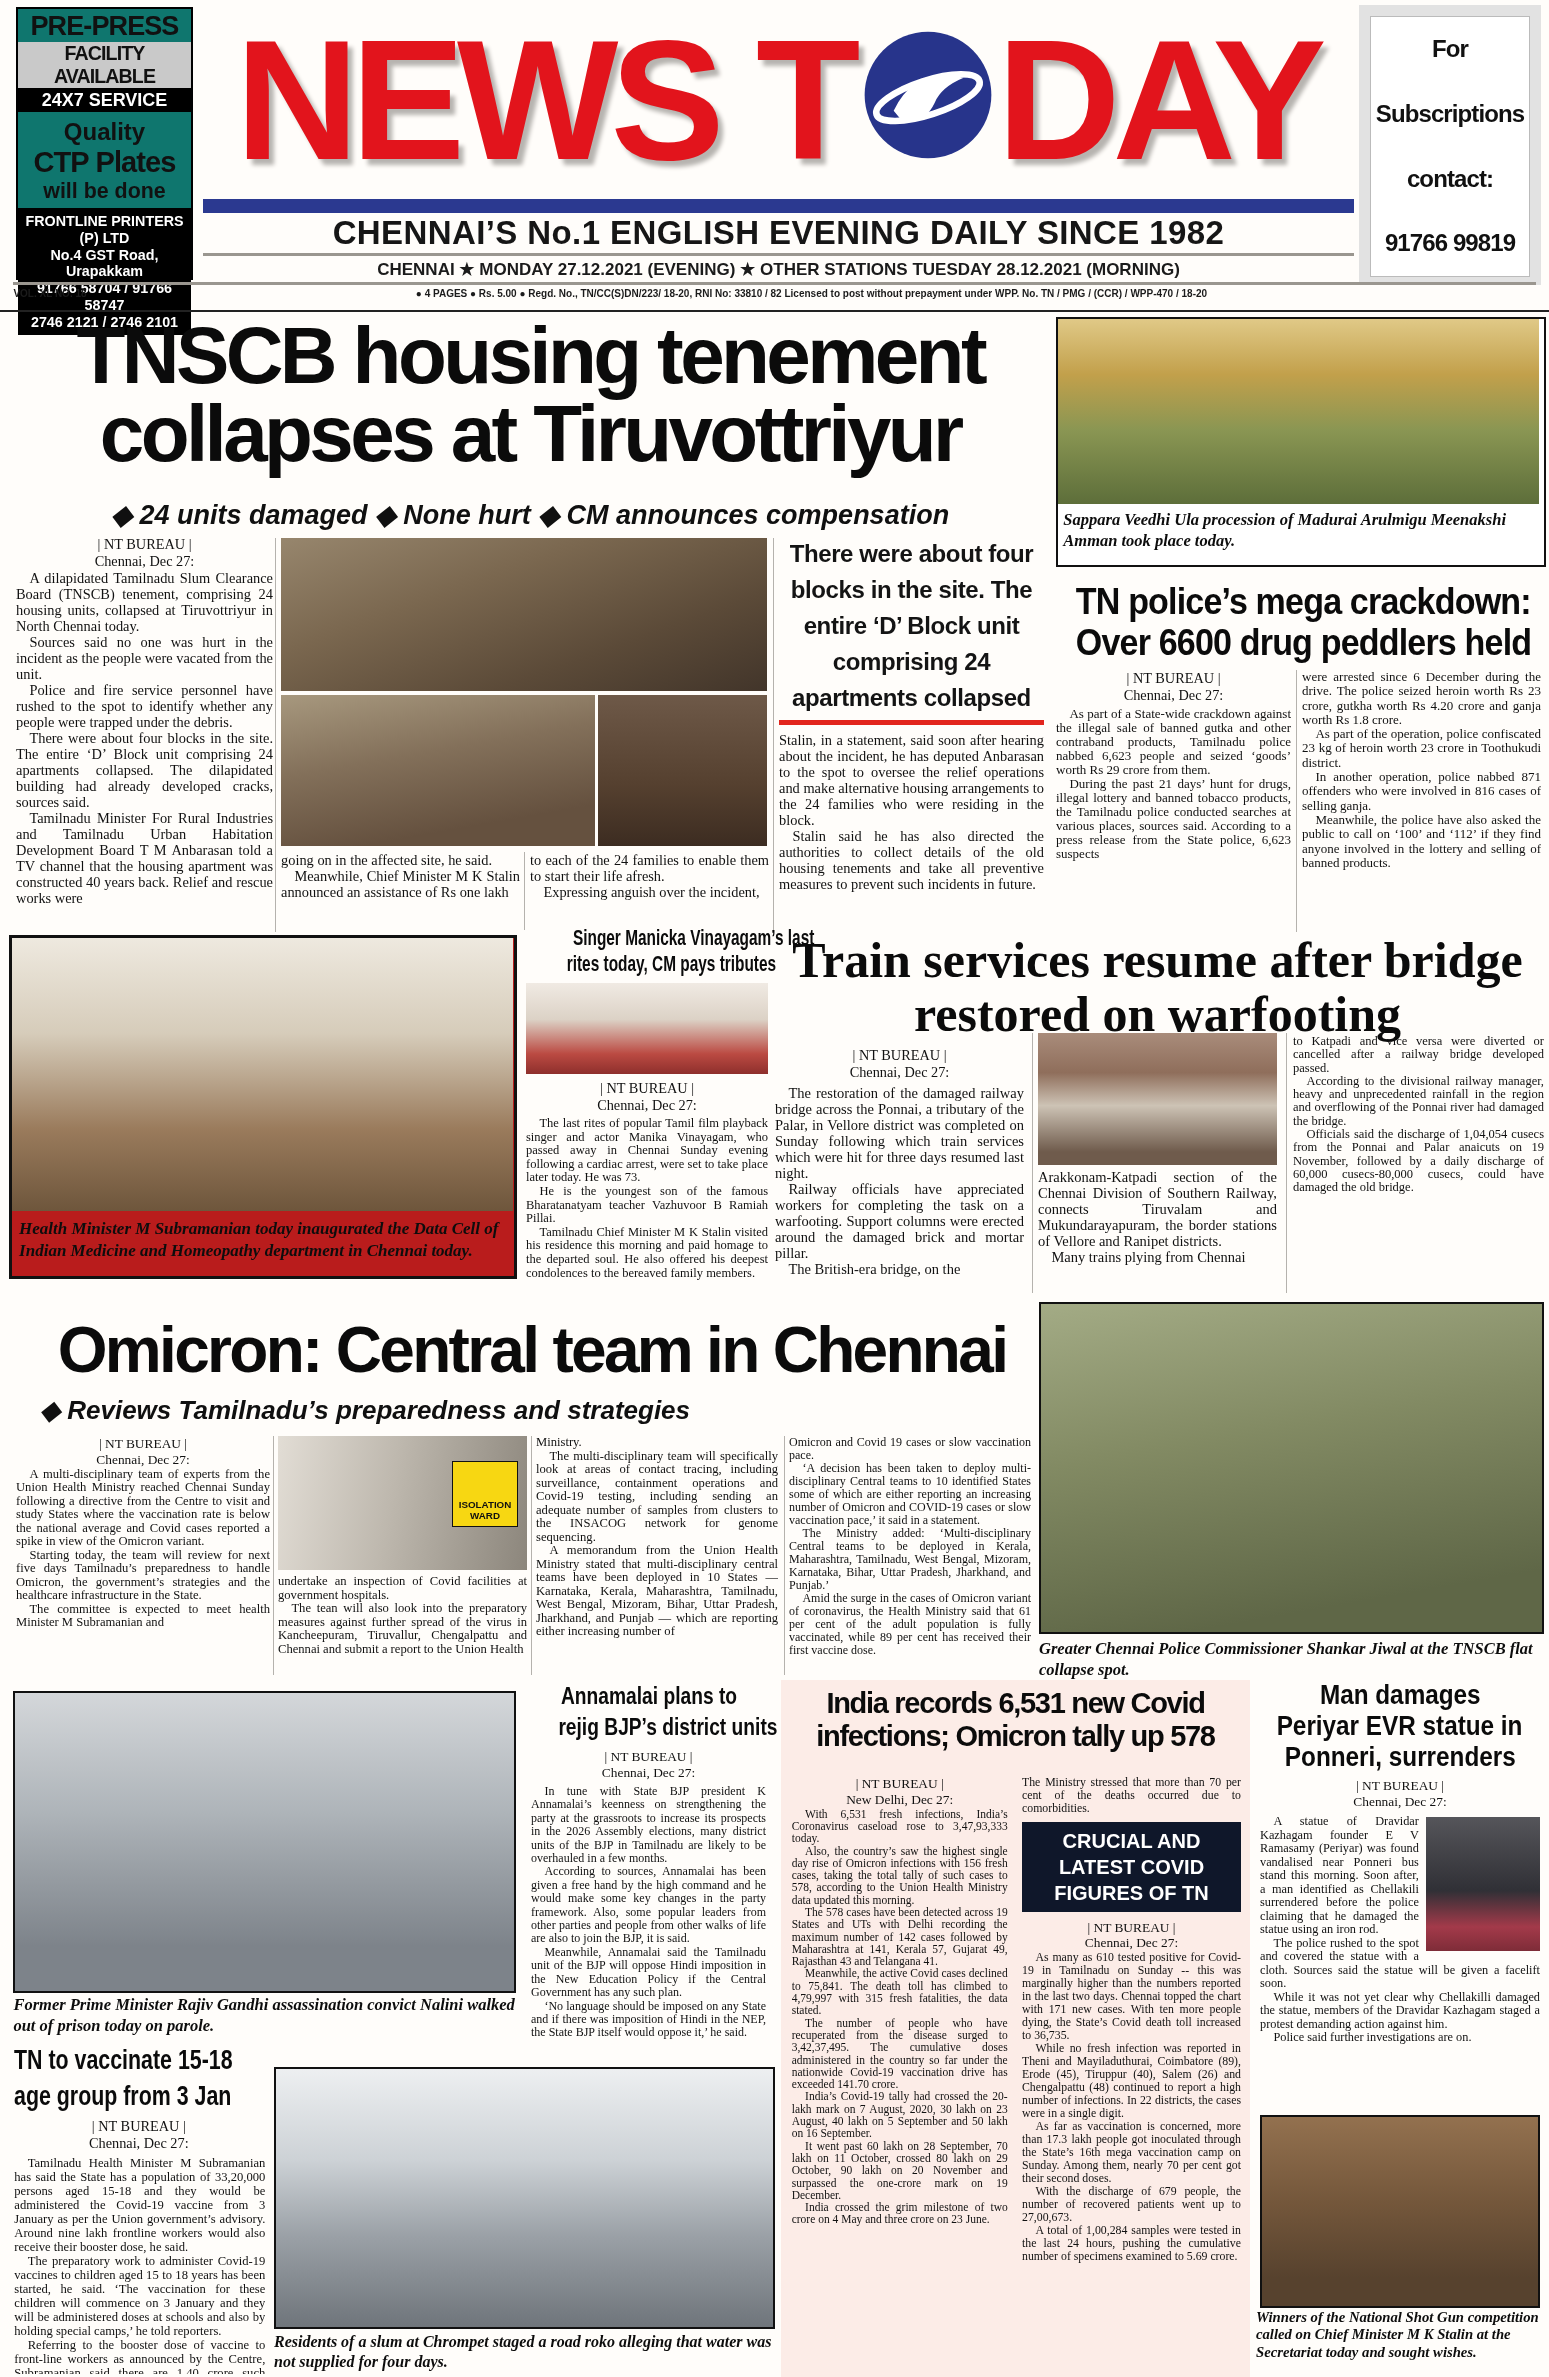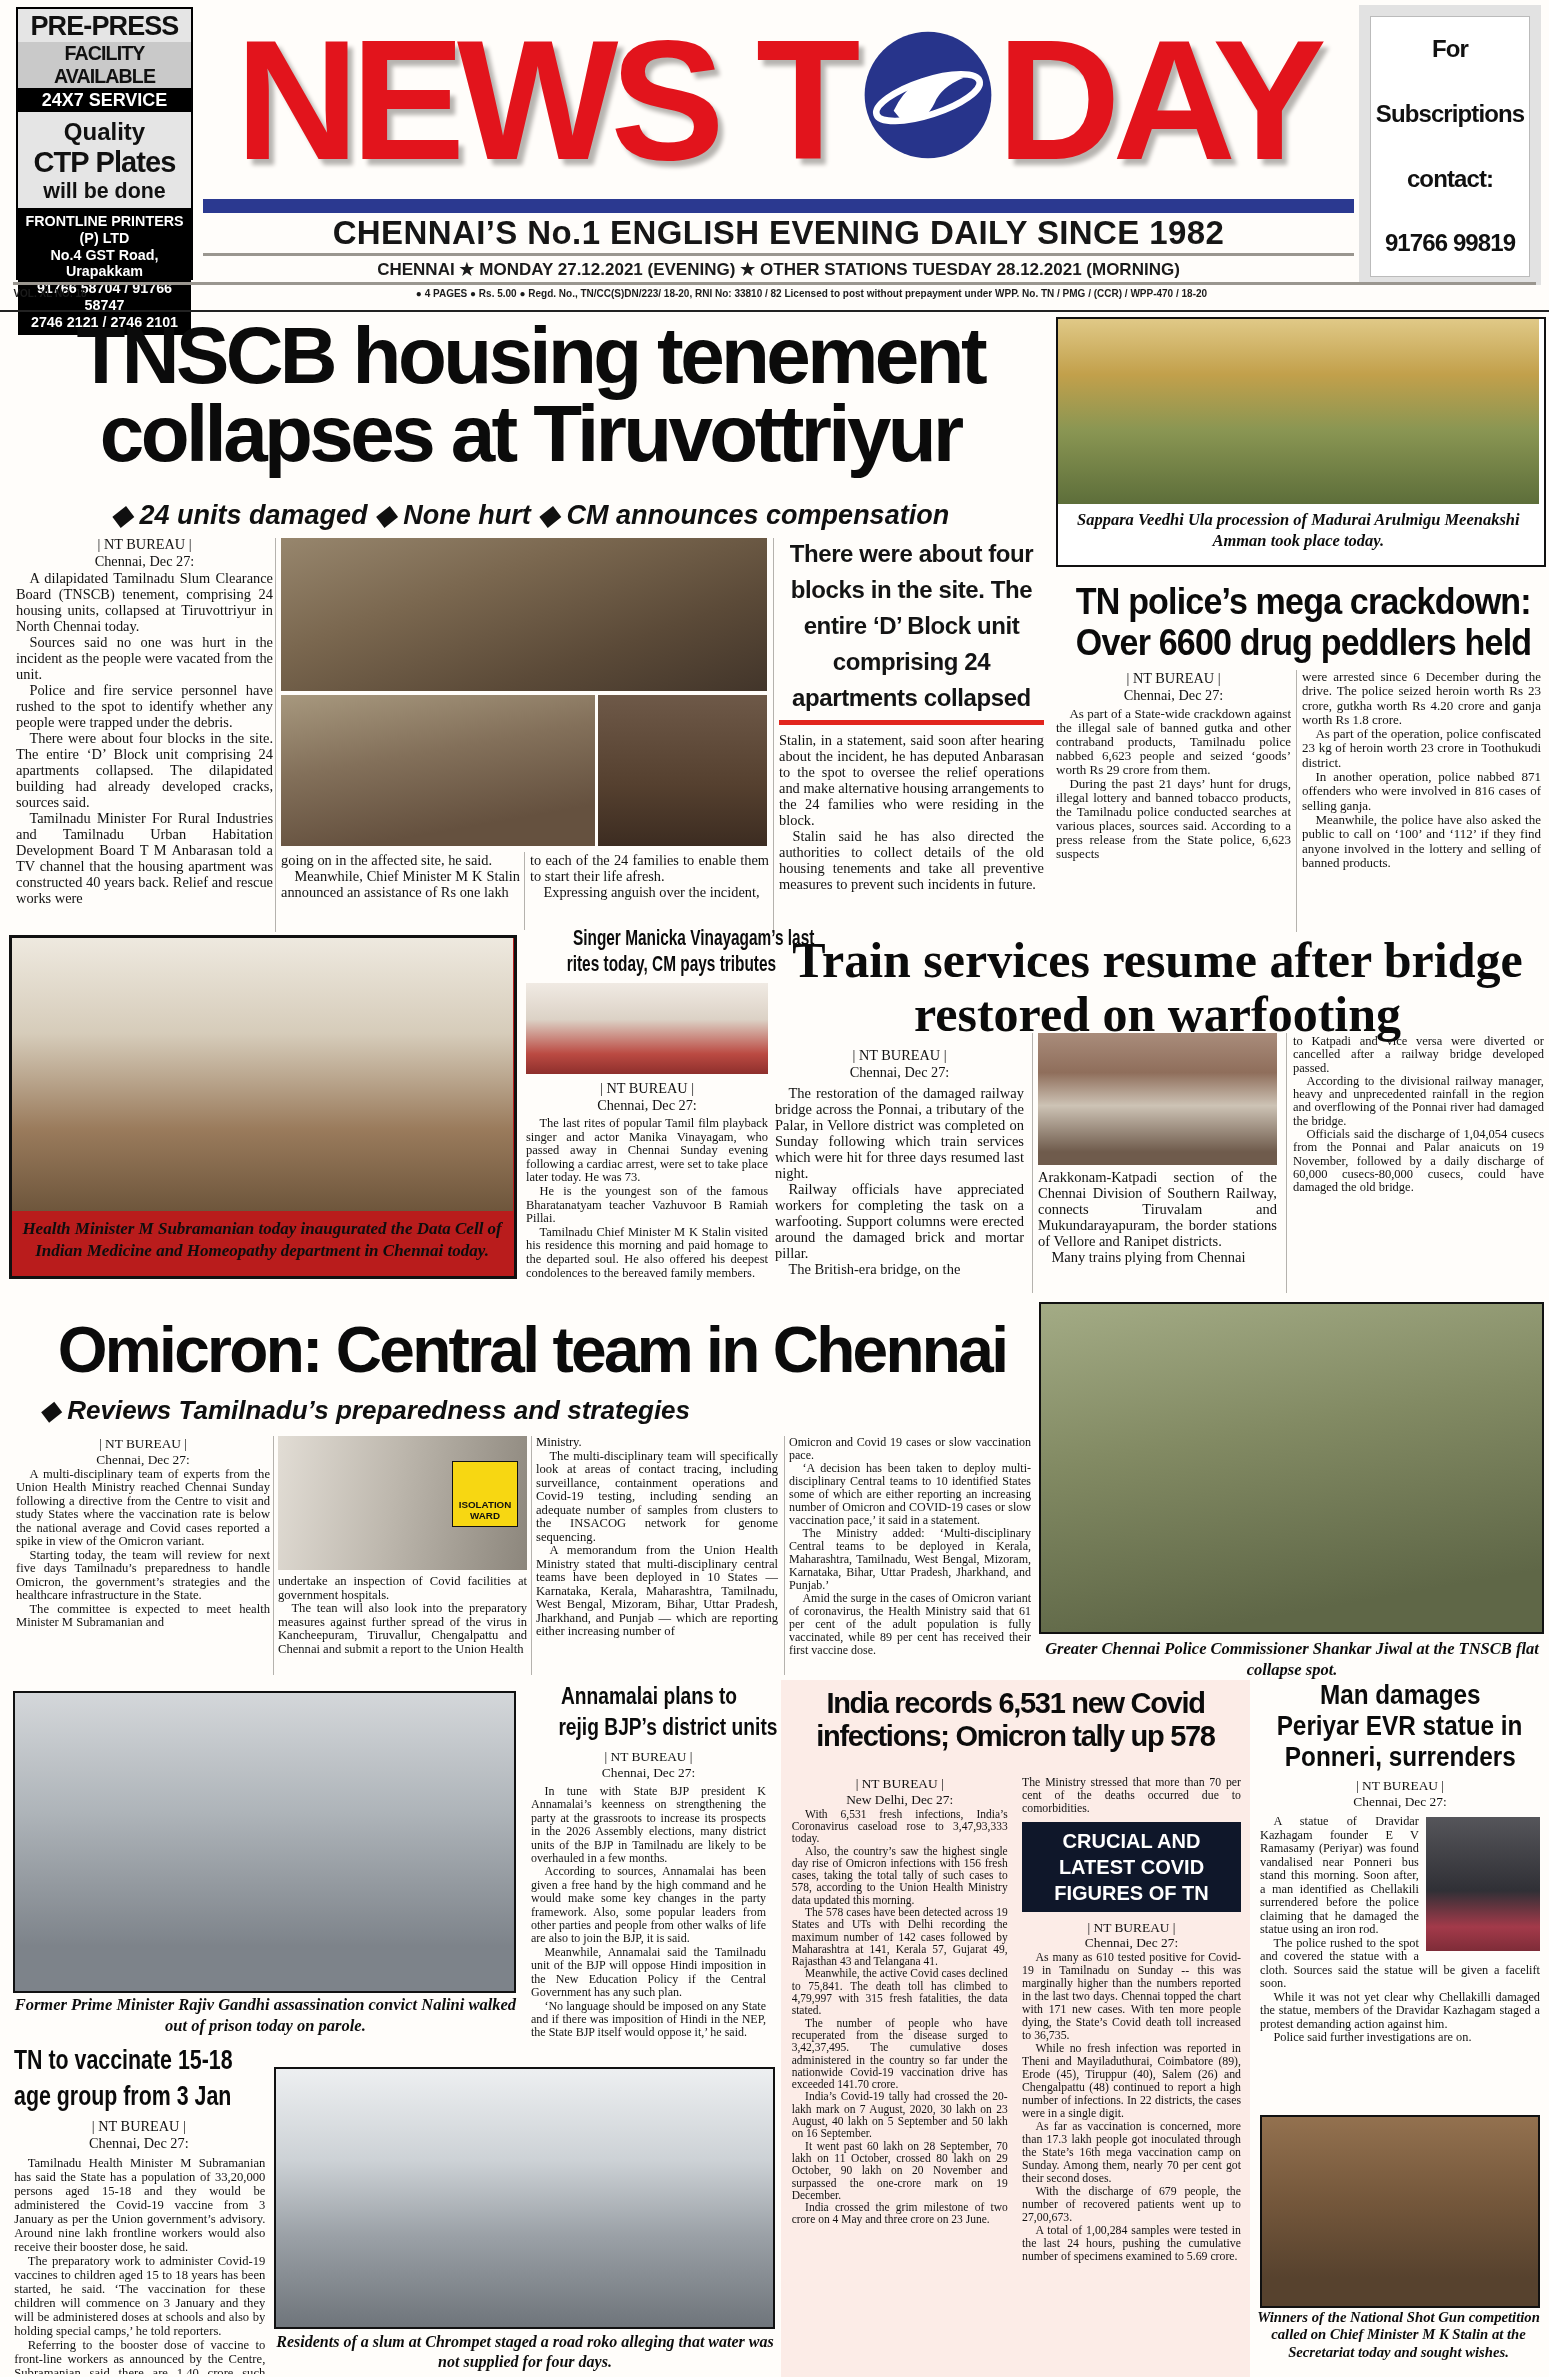--- a/index.html
+++ b/index.html
@@ -5,34 +5,34 @@
   html,body{margin:0;padding:0;background:#fff;}
   #page{position:relative;width:1550px;height:2377px;background:#fffdfa;overflow:hidden;
         font-family:"Liberation Serif",serif;color:#111;}
   .abs{position:absolute;}
   .photo{position:absolute;overflow:hidden;}
   .pbord{border:2.7px solid #111;}
   .body{font-family:"Liberation Serif",serif;text-align:justify;overflow:hidden;}
   .body p{margin:0;text-indent:13.4px;}
   .body p.cont{text-indent:0;}
   .byl{text-align:center;font-family:"Liberation Serif",serif;line-height:1.18;font-size:14.3px;}
-  .cap{font-family:"Liberation Serif",serif;font-weight:bold;font-style:italic;text-align:center;color:#0d0d0d;}
+  .cap{font-family:"Liberation Serif",serif;font-weight:bold;font-style:italic;text-align:left;color:#0d0d0d;}
   .hl{font-family:"Liberation Sans",sans-serif;font-weight:800;color:#0b0b0b;}
   .hlserif{font-family:"Liberation Serif",serif;font-weight:bold;color:#0b0b0b;}
   .kick{font-family:"Liberation Sans",sans-serif;font-weight:bold;font-style:italic;color:#101010;}
   .sxl{display:inline-block;white-space:nowrap;}
   .sx92{transform:scaleX(.92);transform-origin:50% 50%;}
   .sx90{transform:scaleX(.90);transform-origin:50% 50%;}
   .sx80{transform:scaleX(.80);transform-origin:50% 50%;}
   .sx75{transform:scaleX(.75);transform-origin:0 50%;}
   .sx72{transform:scaleX(.72);transform-origin:50% 50%;}
   .vr{position:absolute;width:0.9px;background:#b5b2ad;}
   .hr{position:absolute;background:#9a968f;}
   
-  #prepress{left:16px;top:7.1px;width:173px;height:269px;border:2.7px solid #000;background:#e5e5e5;
+  #prepress{left:16px;top:7.1px;width:173px;height:269px;border:2.7px solid #000;background:#0f766e;
             font-family:"Liberation Sans",sans-serif;text-align:center;font-weight:bold;}
   #prepress .r1{font-size:27px;letter-spacing:-0.9px;padding-top:1.8px;}
   #prepress .r2{font-size:19.6px;background:#c9c9c9;letter-spacing:-0.9px;}
   #prepress .r3{font-size:18px;background:#000;color:#fff;padding:1.8px 0;}
   #prepress .r4{font-size:24px;padding-top:5.3px;}
   #prepress .r5{font-size:29px;letter-spacing:-0.9px;}
   #prepress .r6{font-size:21.4px;padding-bottom:4.5px;}
   #prepress .foot{background:#000;color:#fff;font-size:14.3px;line-height:1.18;padding:4.5px 1.8px;}
   #masttitle{left:198px;top:3.6px;width:1158px;height:192px;display:flex;align-items:center;justify-content:center;}
   .mastword{font-family:"Liberation Sans",sans-serif;font-weight:800;font-size:171px;letter-spacing:-8px;

